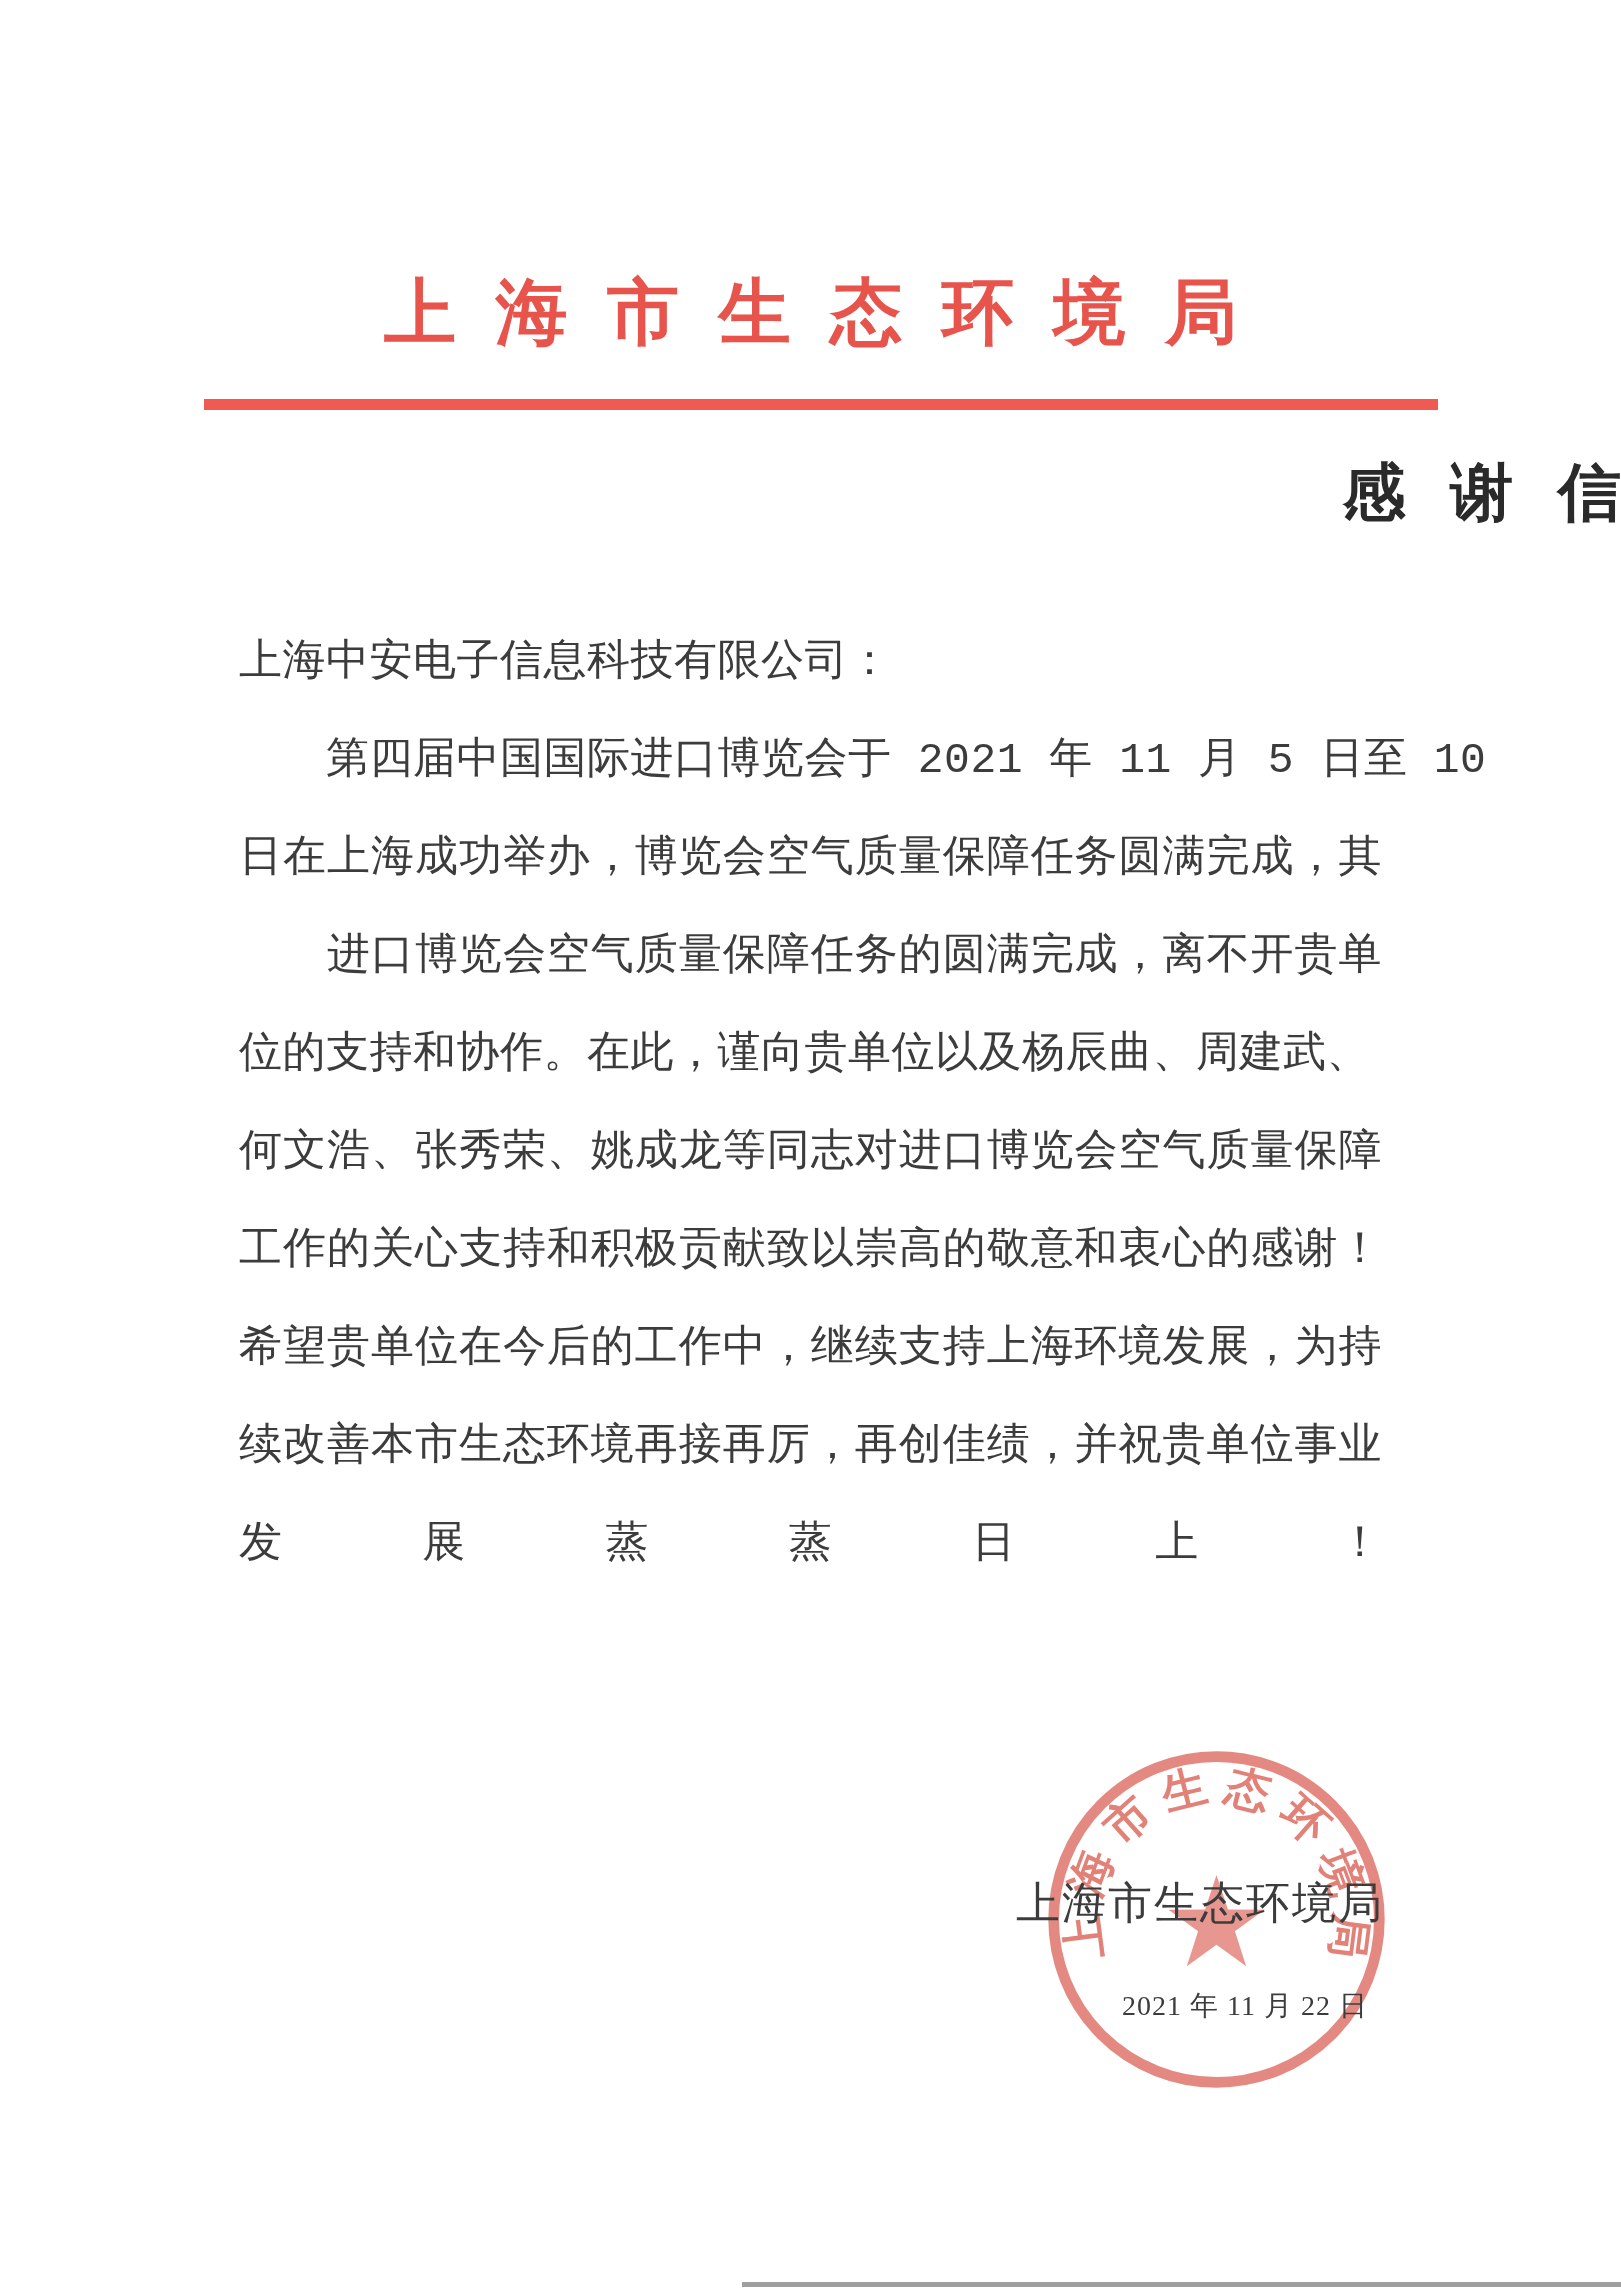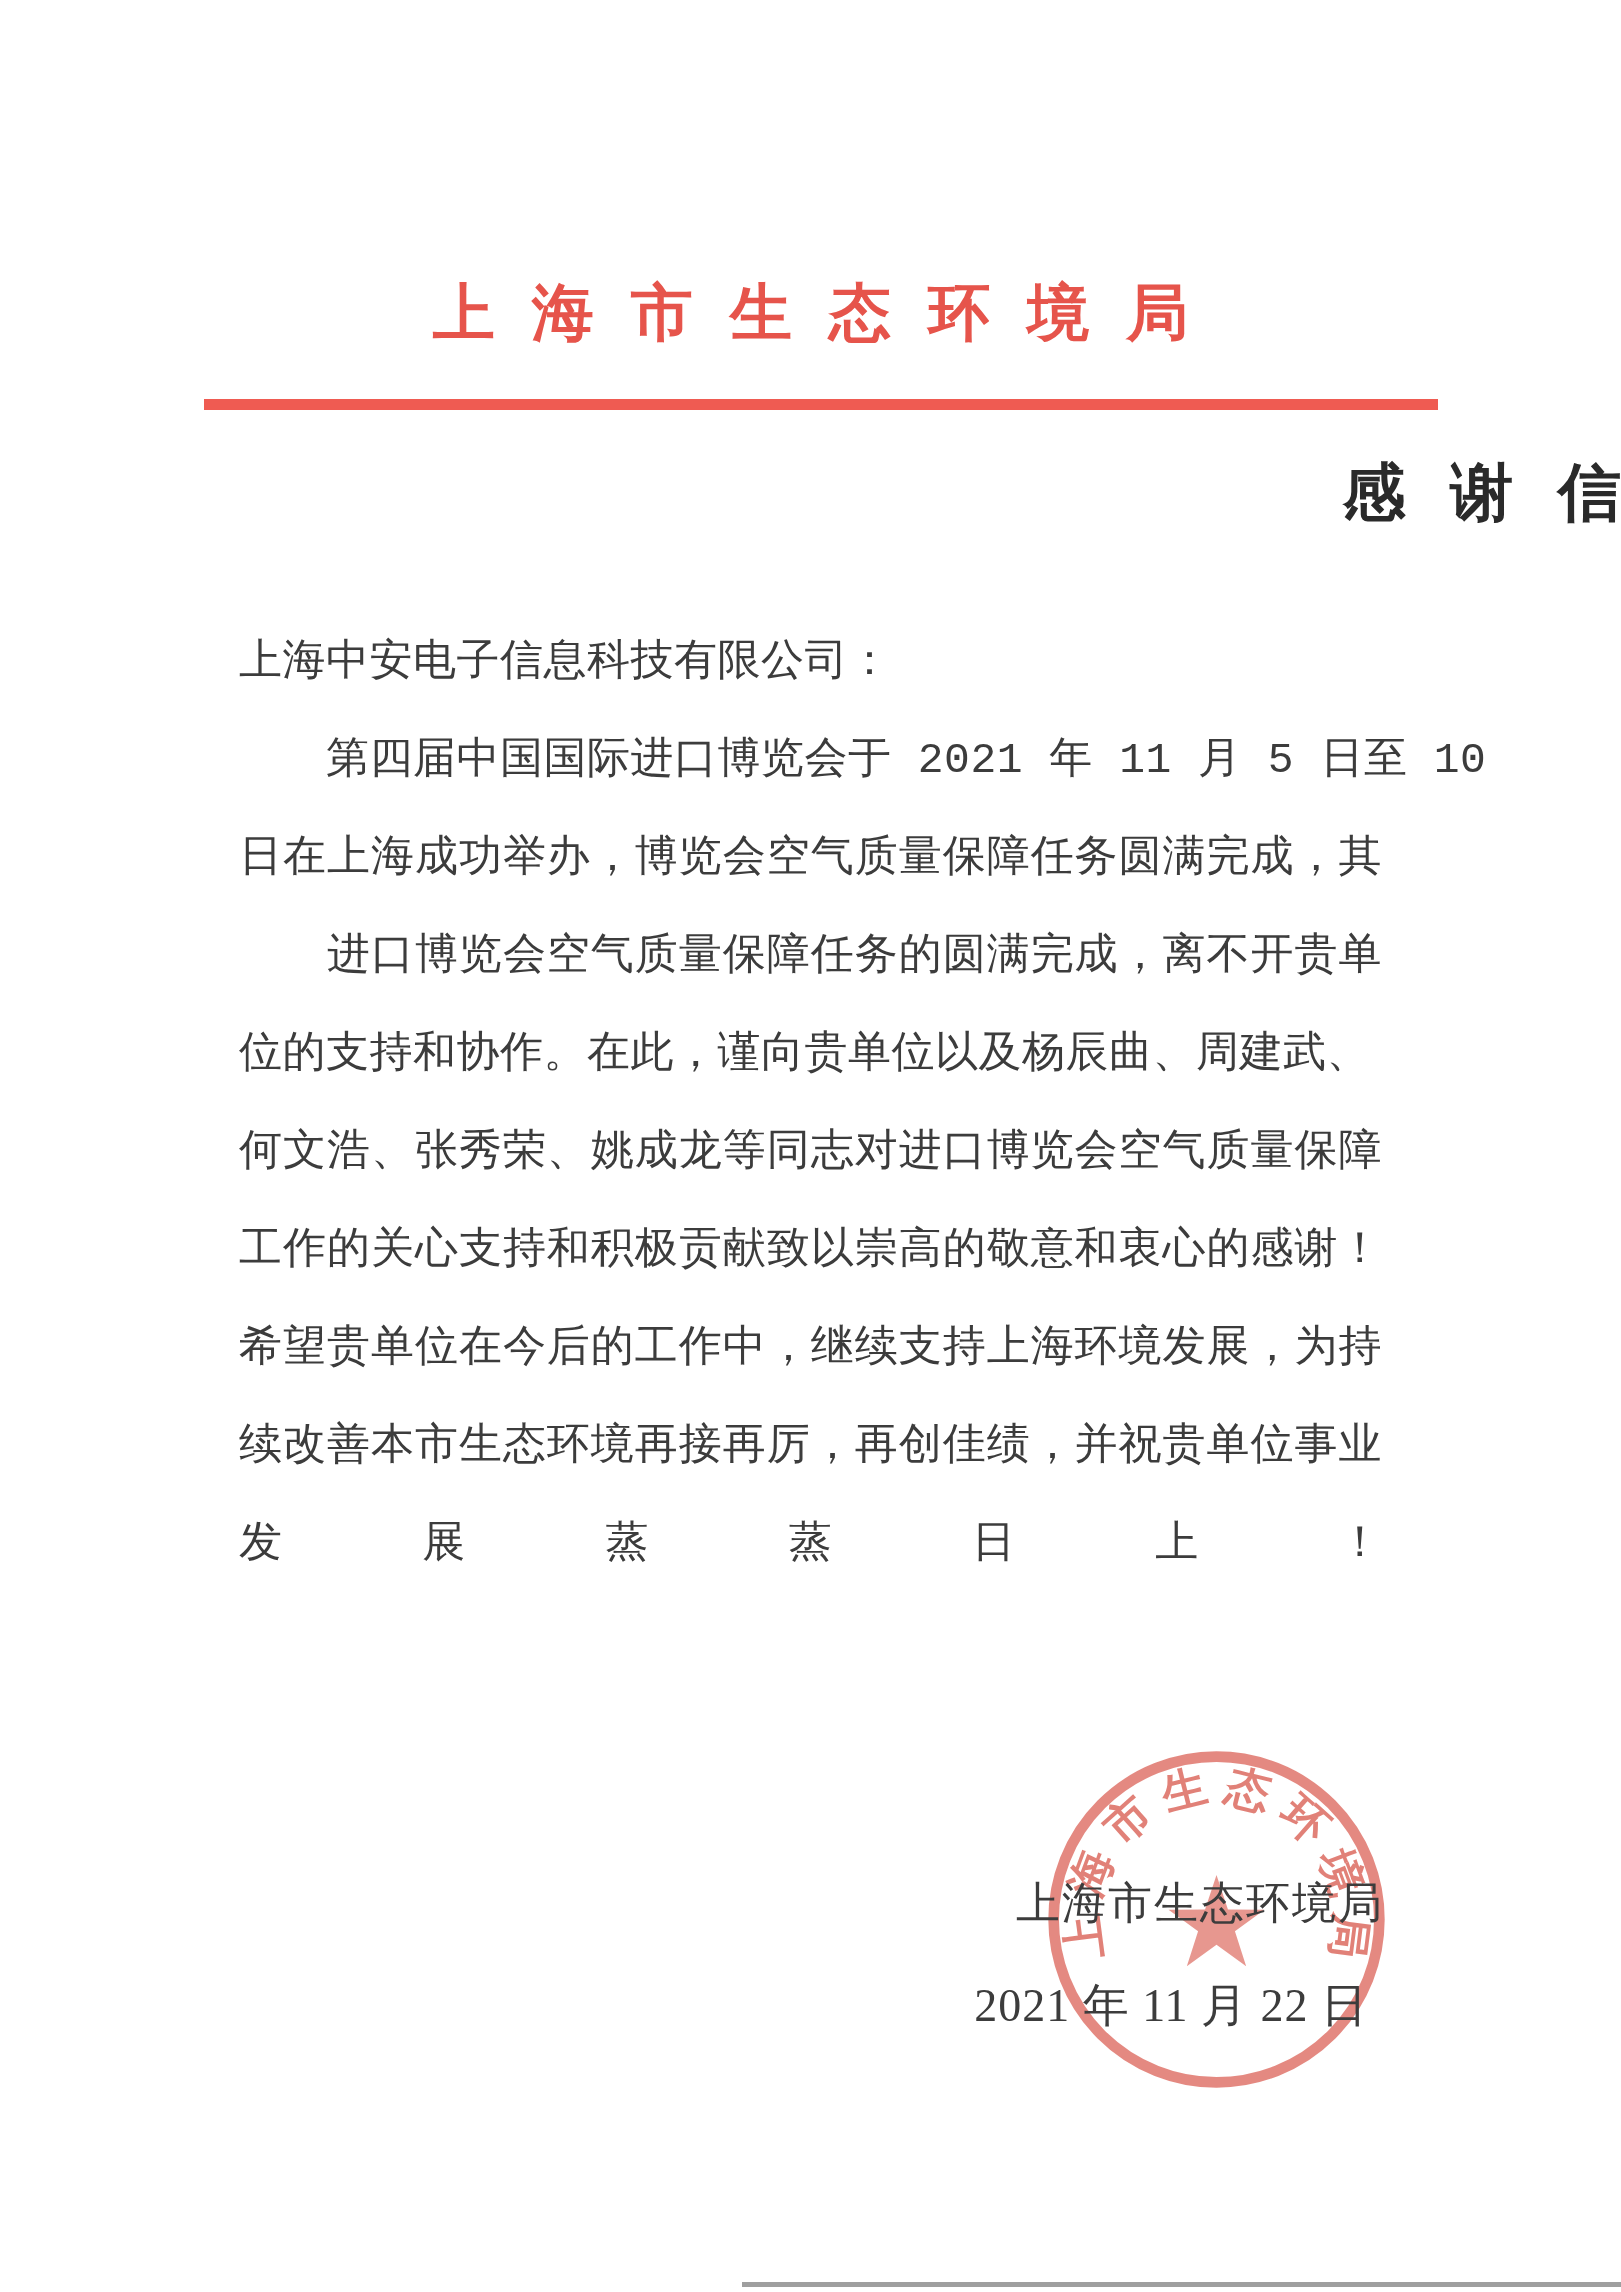--- a/index.html
+++ b/index.html
@@ -20,21 +20,21 @@
     background: var(--page-bg);
     overflow: hidden;
     font-family: "Liberation Serif", "DejaVu Serif", serif;
   }
   .letterhead {
     position: absolute;
     left: 0;
     top: 258px;
     width: 100%;
     text-align: center;
-    font-size: 62px;
+    font-size: 72px;
     line-height: 110px;
     font-weight: bold;
     color: var(--header-red);
     word-spacing: 21.6px;
     white-space: nowrap;
   }
   .red-rule {
     position: absolute;
     left: 204px;
     top: 399px;
@@ -87,21 +87,21 @@
     line-height: 51px;
     letter-spacing: 2px;
     color: var(--body-text);
     white-space: nowrap;
     z-index: 3;
   }
   .signature-date {
     position: absolute;
     top: 1980px;
     right: 253px;
-    font-size: 46px;
+    font-size: 28px;
     line-height: 51px;
     letter-spacing: 1px;
     color: var(--body-text);
     white-space: nowrap;
     z-index: 3;
   }
   .seal {
     position: absolute;
     left: 1042px;
     top: 1745px;

